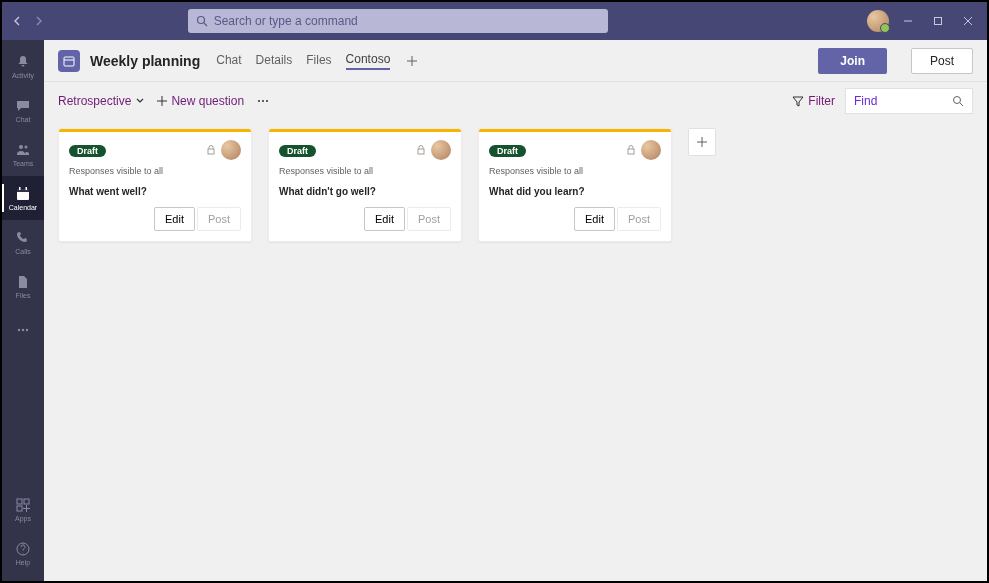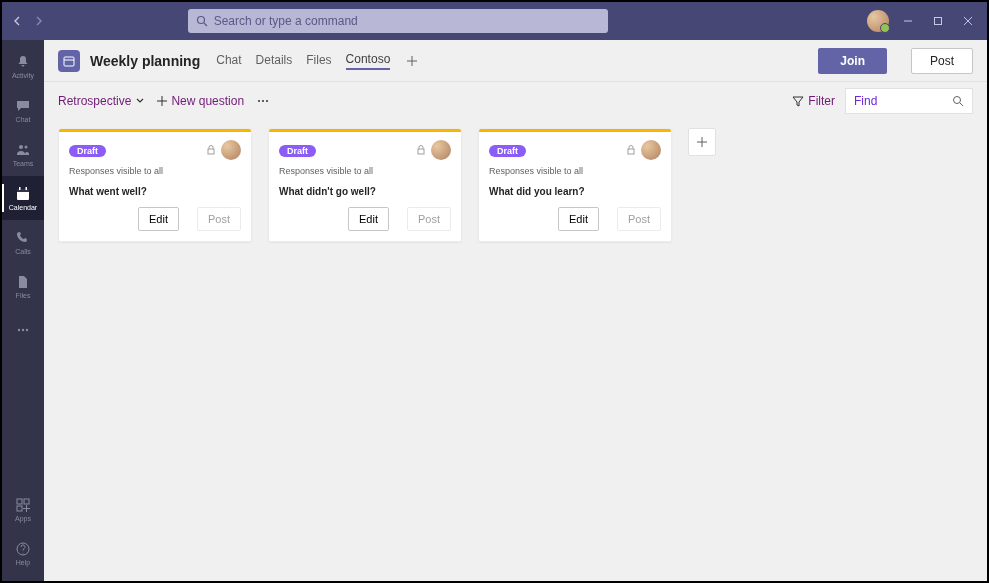--- a/index.html
+++ b/index.html
@@ -48,27 +48,27 @@
   .tl-group { display:flex; align-items:center; gap:4px; cursor:pointer; color:#701a75; }
   .tl-right { margin-left:auto; display:flex; align-items:center; gap:10px; }
   .findbox { width:128px; height:26px; background:#fff; border:1px solid #e1e1e1; display:flex; align-items:center; padding:0 8px; font-size:12px; color:#6d28d9; justify-content:space-between; }
 
   
   .board { flex:1; padding:8px 14px; display:flex; gap:16px; align-items:flex-start; overflow:auto; background:#f0f0f0; }
   .card { width: 194px; background:#fff; border:1px solid #edebe9; border-radius:2px; box-shadow:0 1px 2px rgba(0,0,0,0.05); display:flex; flex-direction:column; }
   .card-top { height:3px; background:#f7b500; border-radius:2px 2px 0 0; }
   .card-head { padding:8px 10px 4px; display:flex; align-items:flex-start; }
   .card-meta { flex:1; }
-  .badge { display:inline-block; background:#8b5cf6; color:#fff; font-size:9px; font-weight:600; border-radius:8px; padding:1px 8px; margin-bottom:3px; }
+  .badge { display:inline-block; background:#14532d; color:#fff; font-size:9px; font-weight:600; border-radius:8px; padding:1px 8px; margin-bottom:3px; }
   .visibility { font-size:9px; color:#616161; }
   .head-icons { display:flex; align-items:center; gap:4px; }
   .lock { color:#a19f9d; }
   .avatar-sm { width:20px; height:20px; border-radius:50%; background: radial-gradient(circle at 30% 30%, #e8c8a0, #b08060); }
   .card-q { padding:4px 10px 10px; font-size:10px; font-weight:700; color:#252423; }
-  .card-actions { display:flex; justify-content:flex-end; gap:18px; padding:0 10px 10px; }
+  .card-actions { display:flex; justify-content:flex-end; gap:2px; padding:0 10px 10px; }
   .btn-sm { height:24px; padding:0 10px; font-size:11px; border:1px solid #c8c6c4; background:#fff; border-radius:2px; cursor:pointer; }
   .btn-sm.disabled { color:#a19f9d; border-color:#edebe9; cursor:default; }
   .add-col { width:28px; height:28px; border:1px solid #e1e1e1; background:#fff; display:flex; align-items:center; justify-content:center; cursor:pointer; color:#616161; border-radius:2px; }
 
   svg { display:block; }
 </style>
 </head>
 <body>
 
 <div class="frame">

